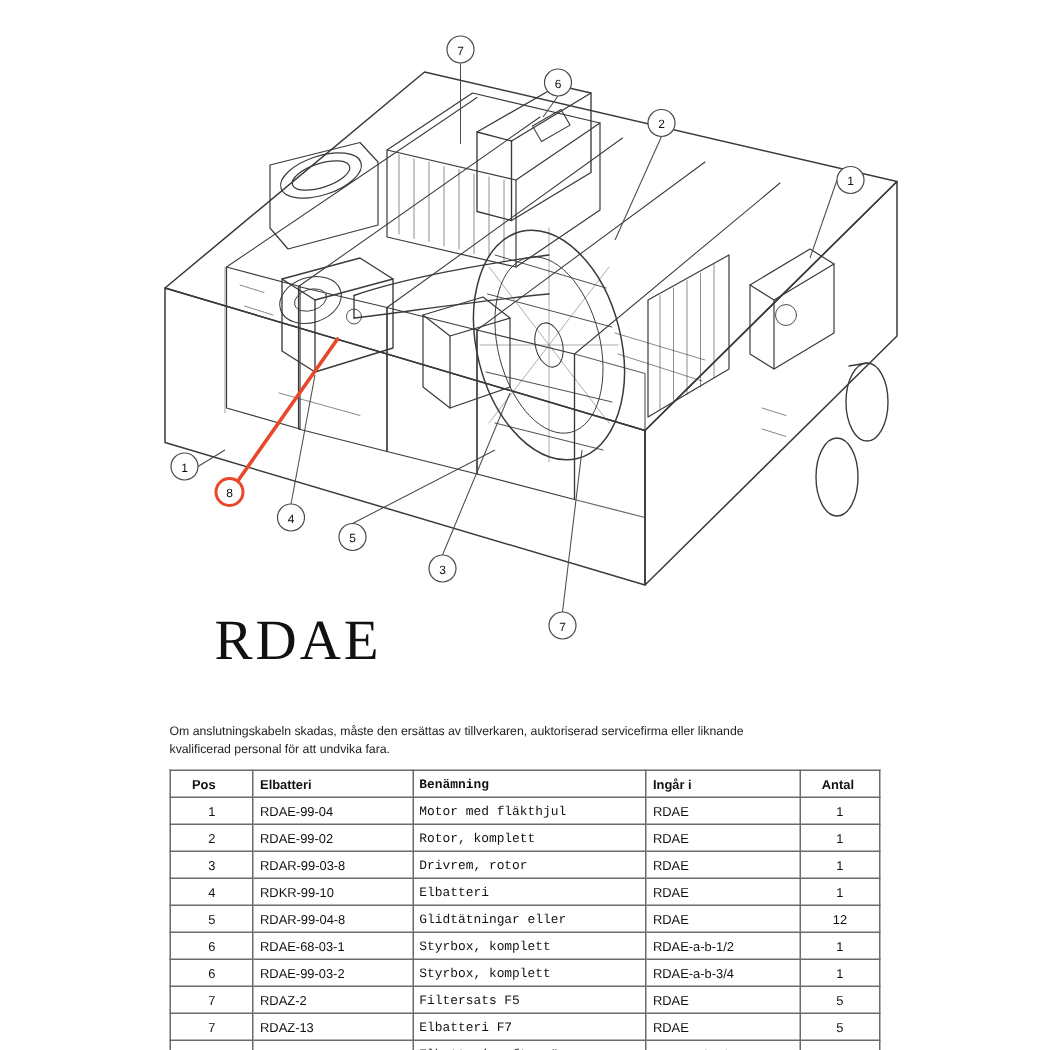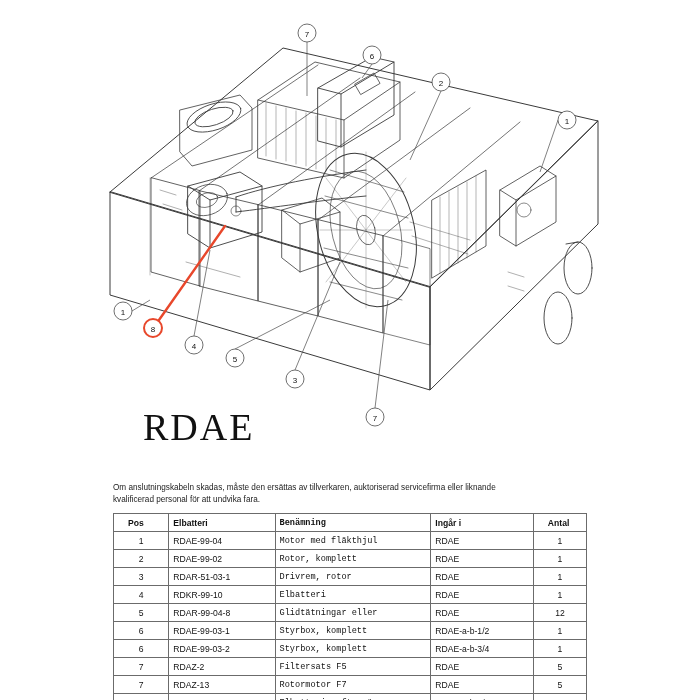--- a/index.html
+++ b/index.html
@@ -318,42 +318,42 @@
       </tr>
       <tr>
         <td class="col-pos">2</td>
         <td class="col-bet">RDAE-99-02</td>
         <td class="col-ben">Rotor, komplett</td>
         <td class="col-ing">RDAE</td>
         <td class="col-ant">1</td>
       </tr>
       <tr>
         <td class="col-pos">3</td>
-        <td class="col-bet">RDAR-51-03-1</td>
+        <td class="col-bet">RDAR-99-03-8</td>
         <td class="col-ben">Drivrem, rotor</td>
         <td class="col-ing">RDAE</td>
         <td class="col-ant">1</td>
       </tr>
       <tr>
         <td class="col-pos">4</td>
         <td class="col-bet">RDKR-99-10</td>
         <td class="col-ben">Elbatteri</td>
         <td class="col-ing">RDAE</td>
         <td class="col-ant">1</td>
       </tr>
       <tr>
         <td class="col-pos">5</td>
         <td class="col-bet">RDAR-99-04-8</td>
         <td class="col-ben">Glidtätningar eller</td>
         <td class="col-ing">RDAE</td>
         <td class="col-ant">12</td>
       </tr>
       <tr>
         <td class="col-pos">6</td>
-        <td class="col-bet">RDAE-99-03-1</td>
+        <td class="col-bet">RDAE-68-03-1</td>
         <td class="col-ben">Styrbox, komplett</td>
         <td class="col-ing">RDAE-a-b-1/2</td>
         <td class="col-ant">1</td>
       </tr>
       <tr>
         <td class="col-pos">6</td>
         <td class="col-bet">RDAE-99-03-2</td>
         <td class="col-ben">Styrbox, komplett</td>
         <td class="col-ing">RDAE-a-b-3/4</td>
         <td class="col-ant">1</td>
@@ -361,21 +361,21 @@
       <tr>
         <td class="col-pos">7</td>
         <td class="col-bet">RDAZ-2</td>
         <td class="col-ben">Filtersats F5</td>
         <td class="col-ing">RDAE</td>
         <td class="col-ant">5</td>
       </tr>
       <tr>
         <td class="col-pos">7</td>
         <td class="col-bet">RDAZ-13</td>
-        <td class="col-ben">Rotormotor F7</td>
+        <td class="col-ben">Elbatteri F7</td>
         <td class="col-ing">RDAE</td>
         <td class="col-ant">5</td>
       </tr>
       <tr>
         <td class="col-pos">8</td>
         <td class="col-bet">RDAE-99-04</td>
         <td class="col-ben">Elbatteri, eftervärmare</td>
         <td class="col-ing">RDAE-a-b-1/2</td>
         <td class="col-ant">1</td>
       </tr>

